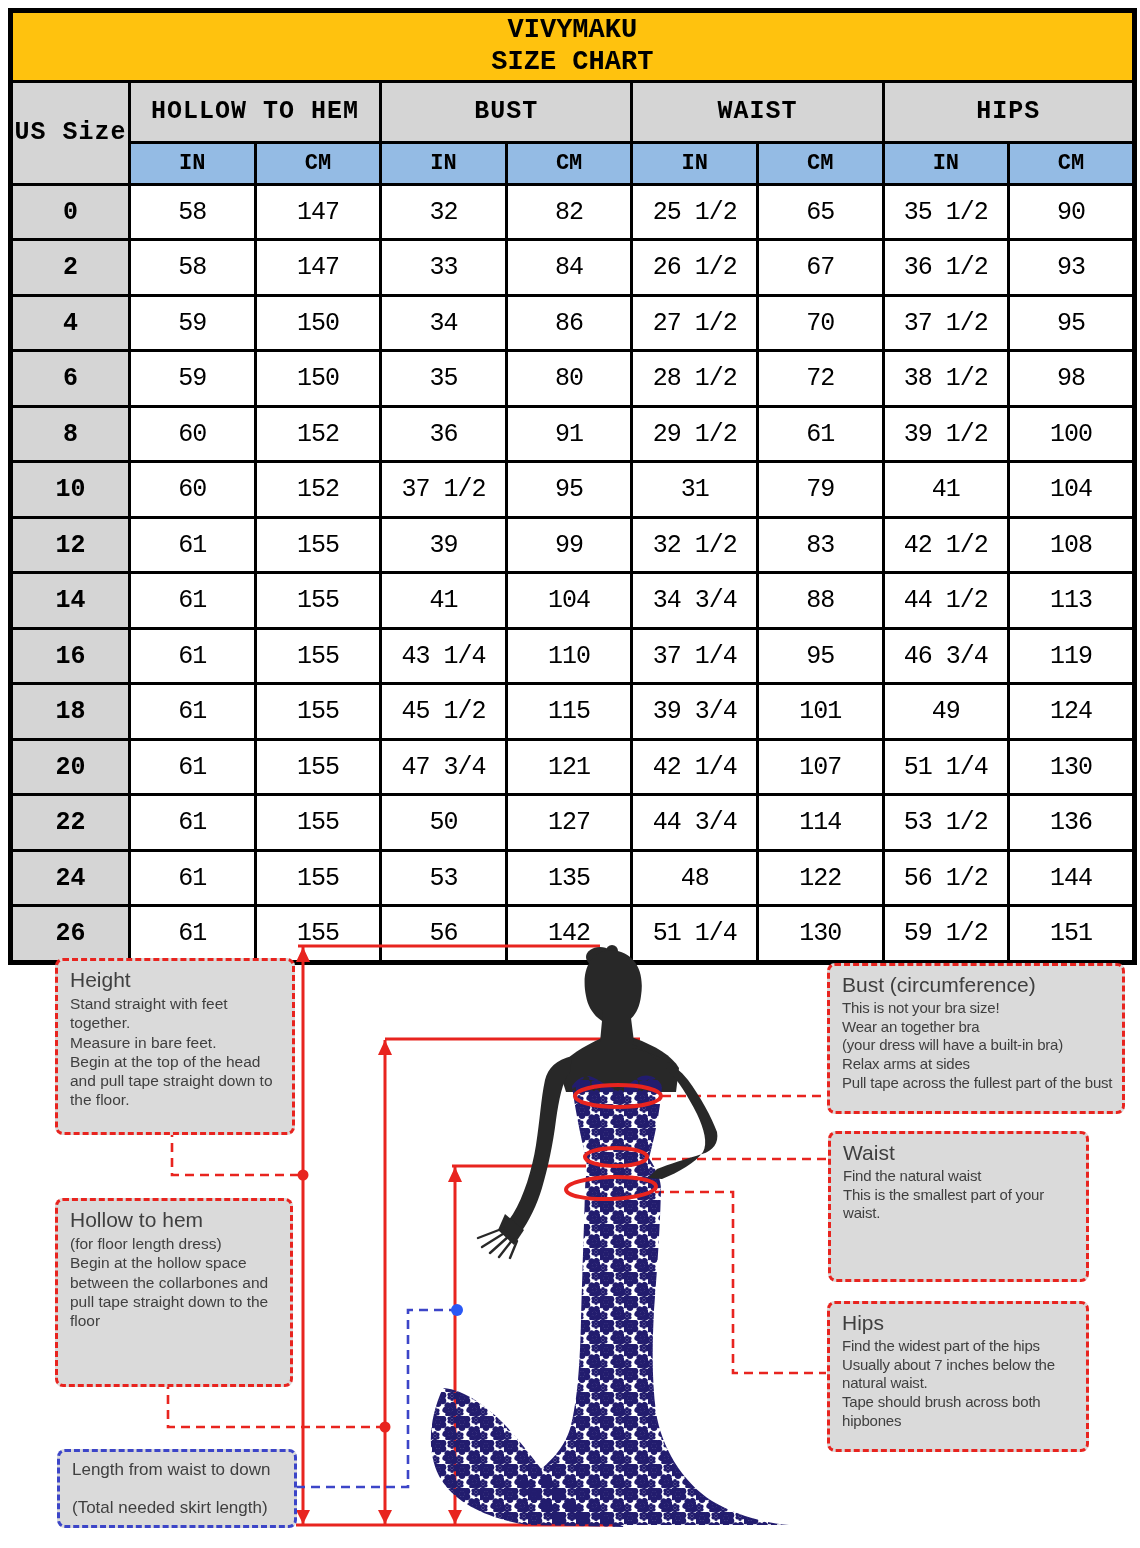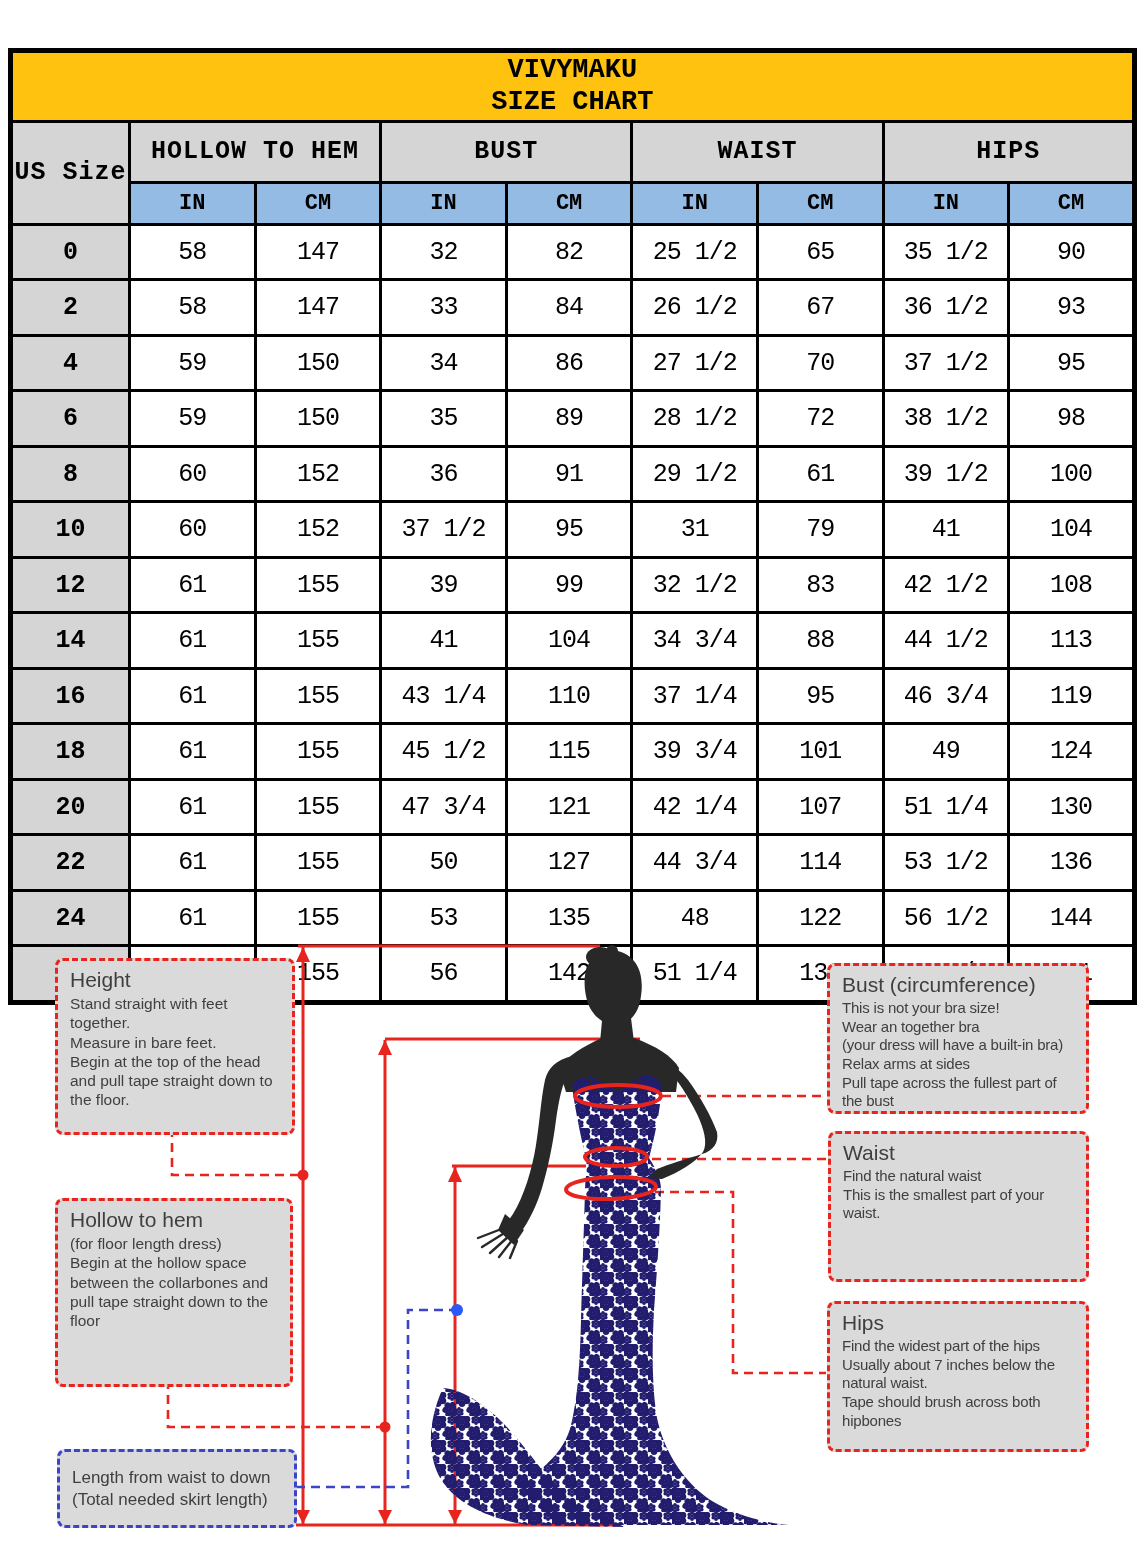--- a/index.html
+++ b/index.html
@@ -10,39 +10,39 @@
   html,body{margin:0;padding:0;}
   body{width:1140px;height:1548px;position:relative;background:#fff;overflow:hidden;
        font-family:"Liberation Sans","DejaVu Sans",sans-serif;}
 
   
   .chart-wrap{position:absolute;left:8px;top:8px;width:1124px;}
   table.size{border-collapse:collapse;table-layout:fixed;width:100%;
              font-family:"Liberation Mono","DejaVu Sans Mono",monospace;color:var(--ink);}
   table.size th,table.size td{border:3px solid #000;text-align:center;vertical-align:middle;
              overflow:hidden;white-space:nowrap;}
-  table.size{border:5px solid #000;margin-top:40px;}
+  table.size{border:5px solid #000;}
   .title-cell{background:var(--yellow);height:62px;font-size:27px;font-weight:bold;line-height:1.2;}
   .group-cell{background:var(--cellgray);height:56px;font-size:25px;font-weight:bold;letter-spacing:1px;}
   .ussize-cell{background:var(--cellgray);font-size:25px;font-weight:bold;letter-spacing:1px;}
   .unit-cell{background:var(--cellblue);height:37px;font-size:22px;font-weight:bold;}
   table.size tbody th{background:var(--cellgray);font-size:25px;font-weight:bold;height:50.5px;}
   table.size tbody td{background:#fff;font-size:25px;font-weight:normal;height:50.5px;letter-spacing:-1px;}
 
   
   .callout{position:absolute;background:var(--boxgray);border:3px dashed var(--red);
            border-radius:8px;color:var(--boxtext);padding:7px 10px 6px 12px;box-sizing:border-box;margin-top:8px;}
   .callout .bx-title{font-size:21px;line-height:1.15;margin-bottom:2px;}
   .callout .bx-line{font-size:15.5px;line-height:1.24;}
   .callout.blue{border-color:var(--bluedash);display:flex;flex-direction:column;justify-content:center;}
   .callout.blue .bx-line{font-size:17px;line-height:1.3;}
   #box-height{left:55px;top:950px;width:240px;height:177px;}
   #box-hollow{left:55px;top:1190px;width:238px;height:189px;}
-  #box-skirt{left:57px;top:1441px;width:240px;height:79px;}
-  #box-bust{left:827px;top:955px;width:262px;height:151px;padding-right:6px;}
+  #box-skirt{left:57px;top:1441px;width:240px;height:79px;justify-content:space-between;}
+  #box-bust{left:827px;top:955px;width:298px;height:151px;padding-right:6px;}
   #box-bust .bx-line,#box-waist .bx-line,#box-hips .bx-line{font-size:15px;letter-spacing:-0.2px;}
   #box-waist{left:828px;top:1123px;width:261px;height:151px;padding-right:6px;}
   #box-hips{left:827px;top:1293px;width:262px;height:151px;padding-right:6px;}
 
   #diagram-svg{position:absolute;left:0;top:931px;}
 </style>
 </head>
 <body>
 
 <div class="chart-wrap">
@@ -108,21 +108,21 @@
           <td>27 1/2</td>
           <td>70</td>
           <td>37 1/2</td>
           <td>95</td>
         </tr>
         <tr>
           <th>6</th>
           <td>59</td>
           <td>150</td>
           <td>35</td>
-          <td>89</td>
+          <td>80</td>
           <td>28 1/2</td>
           <td>72</td>
           <td>38 1/2</td>
           <td>98</td>
         </tr>
         <tr>
           <th>8</th>
           <td>60</td>
           <td>152</td>
           <td>36</td>

